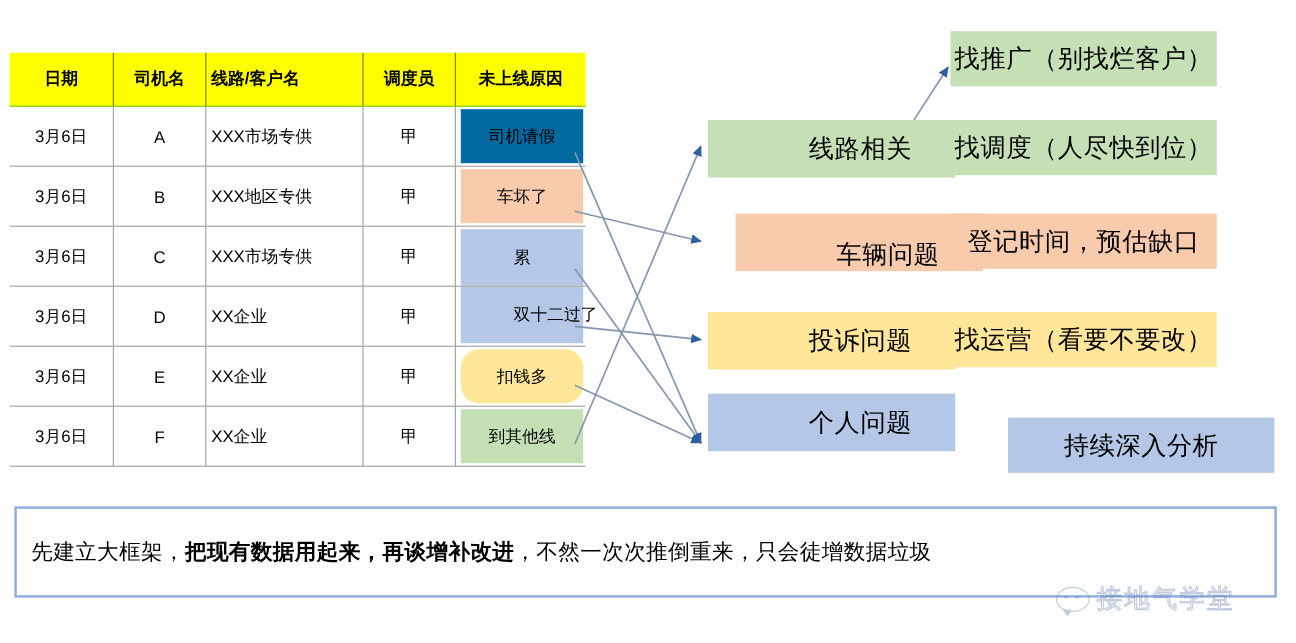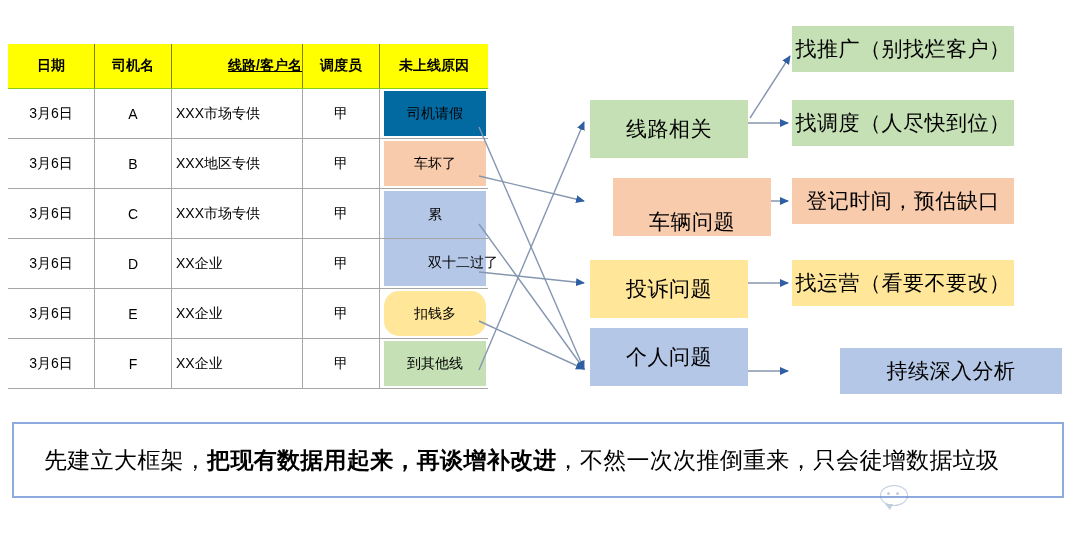--- a/index.html
+++ b/index.html
@@ -71,21 +71,21 @@
   
   .fbox {
     position: absolute;
     display: flex;
     align-items: center;
     justify-content: center;
     font-size: 21px;
     white-space: nowrap;
     letter-spacing: 0.5px;
   }
-  .cat-box { width: 158px; height: 58px; }
+  .cat-box { width: 158px; height: 48px; padding-left: 48px; }
   .act-box { width: 222px; height: 46px; }
 
   .bg-green  { background: #c5e0b4; }
   .bg-peach  { background: #f8cbad; }
   .bg-yellow { background: #ffe699; }
   .bg-blue   { background: #b4c7e7; }
 
   
   #connectors {
     position: absolute;
@@ -101,22 +101,22 @@
     top: 422px;
     width: 1052px;
     height: 76px;
     border: 2px solid #8faadc;
     background: #ffffff;
     box-sizing: border-box;
     display: flex;
     align-items: center;
   }
   #summary-text {
-    font-size: 23px;
-    padding-left: 30px;
+    font-size: 18px;
+    padding-left: 12px;
     letter-spacing: 0.3px;
     white-space: nowrap;
   }
   #summary-text .bold { font-weight: 700; }
 
   
   #watermark {
     position: absolute;
     left: 880px;
     top: 485px;
@@ -157,21 +157,21 @@
   }
 </style>
 </head>
 <body>
 
 <table id="data-table">
   <thead>
     <tr>
       <td class="col-date">日期</td>
       <td class="col-driver">司机名</td>
-      <td class="col-route" style="text-align:right;text-decoration:underline;">线路/客户名</td>
+      <td class="col-route" style="text-align:left;">线路/客户名</td>
       <td class="col-disp">调度员</td>
       <td class="col-reason">未上线原因</td>
     </tr>
   </thead>
   <tbody>
     <tr>
       <td class="col-date">3月6日</td>
       <td class="col-driver">A</td>
       <td class="col-route">XXX市场专供</td>
       <td class="col-disp">甲</td>
@@ -286,13 +286,14 @@
 
 <div id="summary-banner">
   <div id="summary-text"><span>先建立大框架，</span><span class="bold">把现有数据用起来，再谈增补改进</span><span>，不然一次次推倒重来，只会徒增数据垃圾</span></div>
 </div>
 
 <div id="watermark">
   <span class="wm-bubble">
     <span class="wm-dot" style="left:6px;"></span>
     <span class="wm-dot" style="left:15px;"></span>
   </span>
+  <span class="wm-text">接地气学堂</span>
 </div>
 
 </body></html>

